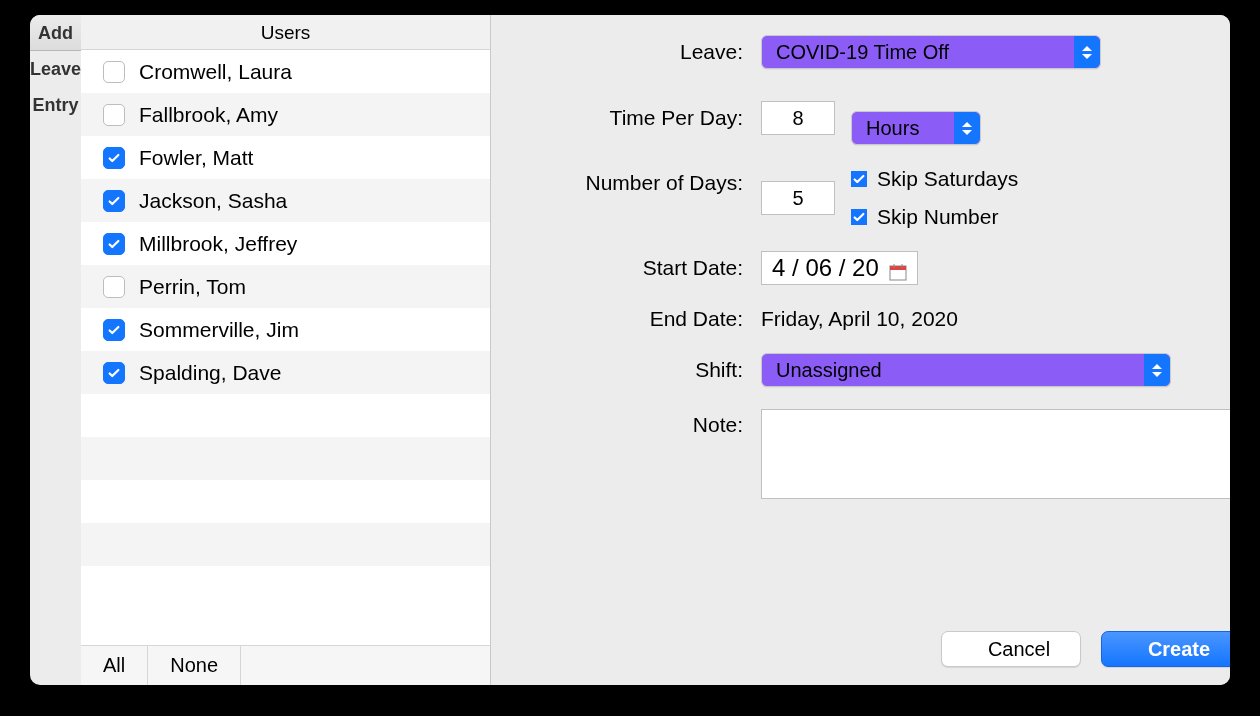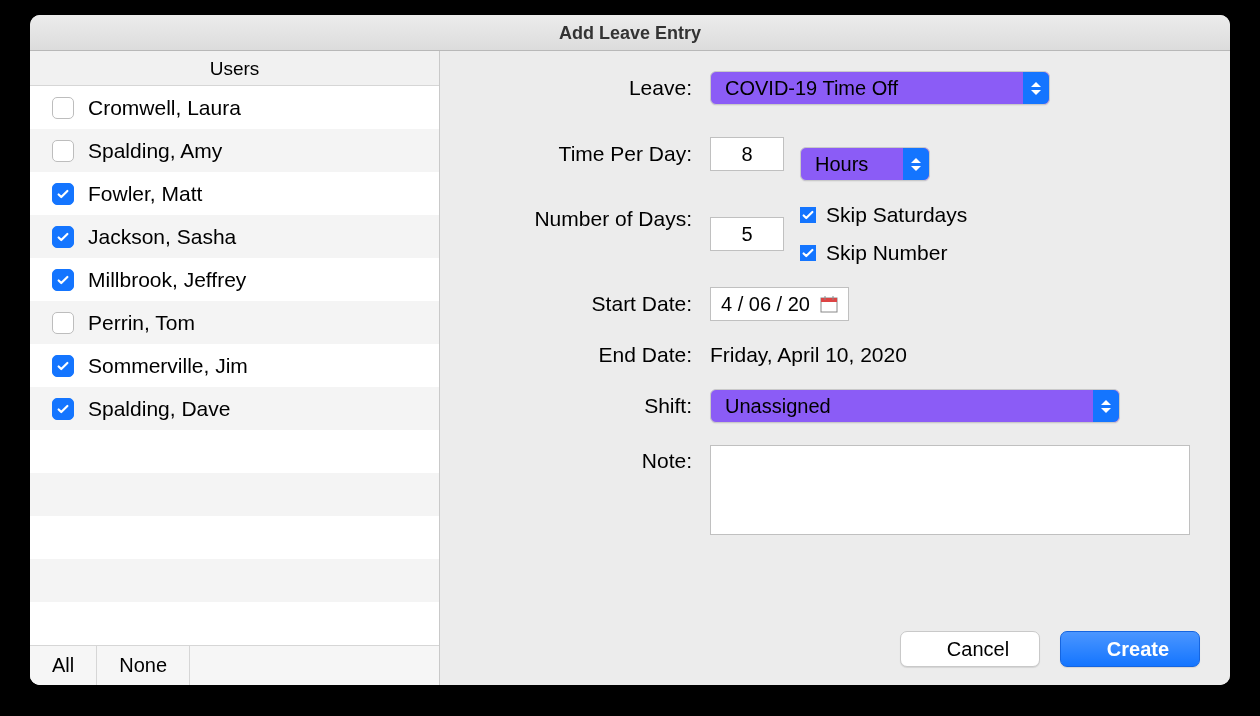--- a/index.html
+++ b/index.html
@@ -17,21 +17,21 @@
     position: absolute;
     left: 30px;
     top: 15px;
     width: 1200px;
     height: 670px;
     background: #ececec;
     border-radius: 10px;
     box-shadow: 0 20px 40px rgba(0,0,0,0.5);
     overflow: hidden;
     display: flex;
-    flex-direction: column;
+    flex-direction: row;
   }
   .titlebar {
     height: 36px;
     background: linear-gradient(#ececec, #dcdcdc);
     border-bottom: 1px solid #b8b8b8;
     text-align: center;
     line-height: 36px;
     font-size: 18px;
     font-weight: 600;
     color: #333;
@@ -184,21 +184,21 @@
     font-size: 21px;
   }
   .datebox {
     display: inline-flex;
     align-items: center;
     background: #fff;
     border: 1px solid #c0c0c0;
     height: 34px;
     padding: 13px 10px;
     gap: 10px;
-    font-size: 20px;
+    font-size: 24px;
   }
   .cal-icon {
     width: 18px; height: 18px;
     display: inline-block;
   }
   .static-text { font-size: 21px; }
   .note-area {
     width: 480px;
     height: 90px;
     background: #fff;
@@ -248,21 +248,21 @@
 
     <div class="users-panel">
       <div class="users-header">Users</div>
       <div class="users-list" id="users-list">
           <div class="user-row">
             <span class="chk unchecked"></span>
             <span class="user-name">Cromwell, Laura</span>
           </div>
           <div class="user-row">
             <span class="chk unchecked"></span>
-            <span class="user-name">Spalding, Amy</span>
+            <span class="user-name">Fallbrook, Amy</span>
           </div>
           <div class="user-row">
             <span class="chk checked">
               <svg viewBox="0 0 16 16">
                 <path d="M3 8.5l3 3 7-7" stroke="#fff" stroke-width="2.5" fill="none" stroke-linecap="round" stroke-linejoin="round"></path>
               </svg>
             </span>
             <span class="user-name">Fowler, Matt</span>
           </div>
           <div class="user-row">

